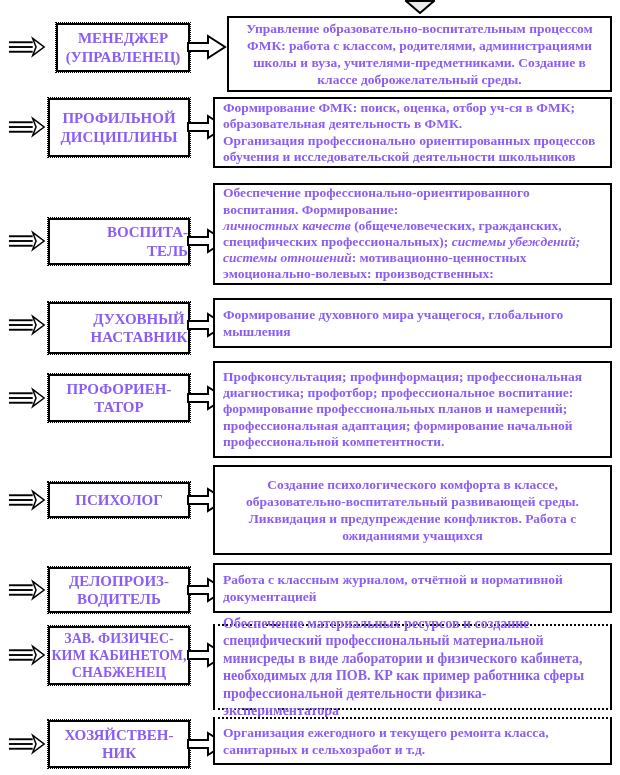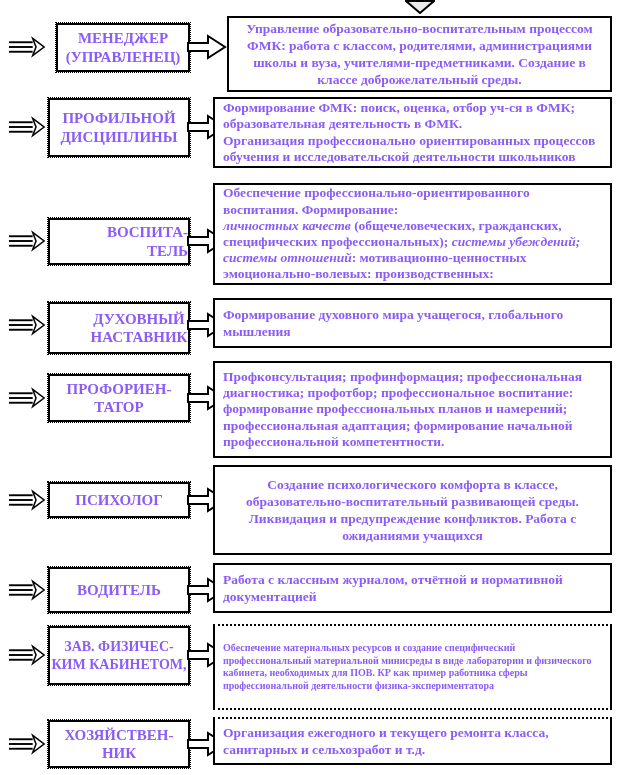--- a/index.html
+++ b/index.html
@@ -33,21 +33,21 @@
   }
   .desc .blk{display:block;}
   .it{font-style:italic;}
   .desc1{top:16px;height:76px;left:227px;width:385px;text-align:center;}
   .desc2{top:97px;height:71px;line-height:1.22;}
   .desc3{top:183px;height:102px;line-height:1.2;}
   .desc4{top:298px;height:50px;}
   .desc5{top:361px;height:97px;line-height:1.2;}
   .desc6{top:465px;height:90px;text-align:center;}
   .desc7{top:563px;height:50px;}
-  .desc8{top:624px;height:86px;font-size:10px;line-height:1.25;
+  .desc8{top:624px;height:86px;font-size:14px;line-height:1.25;
          border-top:2px dotted #000;border-bottom:2px dotted #000;}
   .desc9{top:717px;height:48px;border-top:2px dotted #000;}
   
   .larrow{position:absolute;left:8px;width:38px;height:26px;}
   .barrow{position:absolute;left:187px;width:40px;height:26px;}
   .la1,.ba1{top:34px;}  .la2,.ba2{top:114px;} .la3,.ba3{top:228px;}
   .la4,.ba4{top:312px;} .la5,.ba5{top:385px;} .la6,.ba6{top:487px;}
   .la7,.ba7{top:577px;} .la8,.ba8{top:642px;} .la9,.ba9{top:731px;}
   .tri{position:absolute;left:405px;top:0;width:30px;height:14px;}
 </style>
@@ -166,38 +166,40 @@
     <span class="blk">Создание психологического  комфорта в классе, образовательно-воспитательный развивающей среды. Ликвидация и предупреждение  конфликтов.  Работа с ожиданиями  учащихся</span>
   </div>
 
   <svg class="larrow la7" viewBox="0 0 40 26">
     <line x1="1" y1="8" x2="26" y2="8" stroke="#000" stroke-width="2"></line>
     <line x1="1" y1="13" x2="26" y2="13" stroke="#000" stroke-width="2"></line>
     <line x1="1" y1="18" x2="26" y2="18" stroke="#000" stroke-width="2"></line>
     <path d="M26 4 L38 13 L26 22 L29.5 13 Z" fill="#fff" stroke="#000" stroke-width="1.6"></path>
   </svg>
   <div class="role role7">
+    <span>ДЕЛОПРОИЗ-</span>
     <span>ВОДИТЕЛЬ</span>
   </div>
   <svg class="barrow ba7" viewBox="0 0 40 26">
     <path d="M1 9 H21 V2 L38 13 L21 24 V17 H1 Z" fill="#fff" stroke="#000" stroke-width="2"></path>
   </svg>
   <div class="desc desc7">
     <span class="blk">Работа с классным журналом, отчётной и нормативной документацией</span>
   </div>
 
   <svg class="larrow la8" viewBox="0 0 40 26">
     <line x1="1" y1="8" x2="26" y2="8" stroke="#000" stroke-width="2"></line>
     <line x1="1" y1="13" x2="26" y2="13" stroke="#000" stroke-width="2"></line>
     <line x1="1" y1="18" x2="26" y2="18" stroke="#000" stroke-width="2"></line>
     <path d="M26 4 L38 13 L26 22 L29.5 13 Z" fill="#fff" stroke="#000" stroke-width="1.6"></path>
   </svg>
   <div class="role role8">
     <span>ЗАВ. ФИЗИЧЕС-</span>
     <span>КИМ КАБИНЕТОМ,</span>
+    <span>СНАБЖЕНЕЦ</span>
   </div>
   <svg class="barrow ba8" viewBox="0 0 40 26">
     <path d="M1 9 H21 V2 L38 13 L21 24 V17 H1 Z" fill="#fff" stroke="#000" stroke-width="2"></path>
   </svg>
   <div class="desc desc8">
     <span class="blk">Обеспечение материальных  ресурсов и создание  специфический профессиональный материальной минисреды в виде  лаборатории и физического  кабинета, необходимых  для ПОВ.  КР как пример работника  сферы профессиональной  деятельности   физика-экспериментатора</span>
   </div>
 
   <svg class="larrow la9" viewBox="0 0 40 26">
     <line x1="1" y1="8" x2="26" y2="8" stroke="#000" stroke-width="2"></line>

